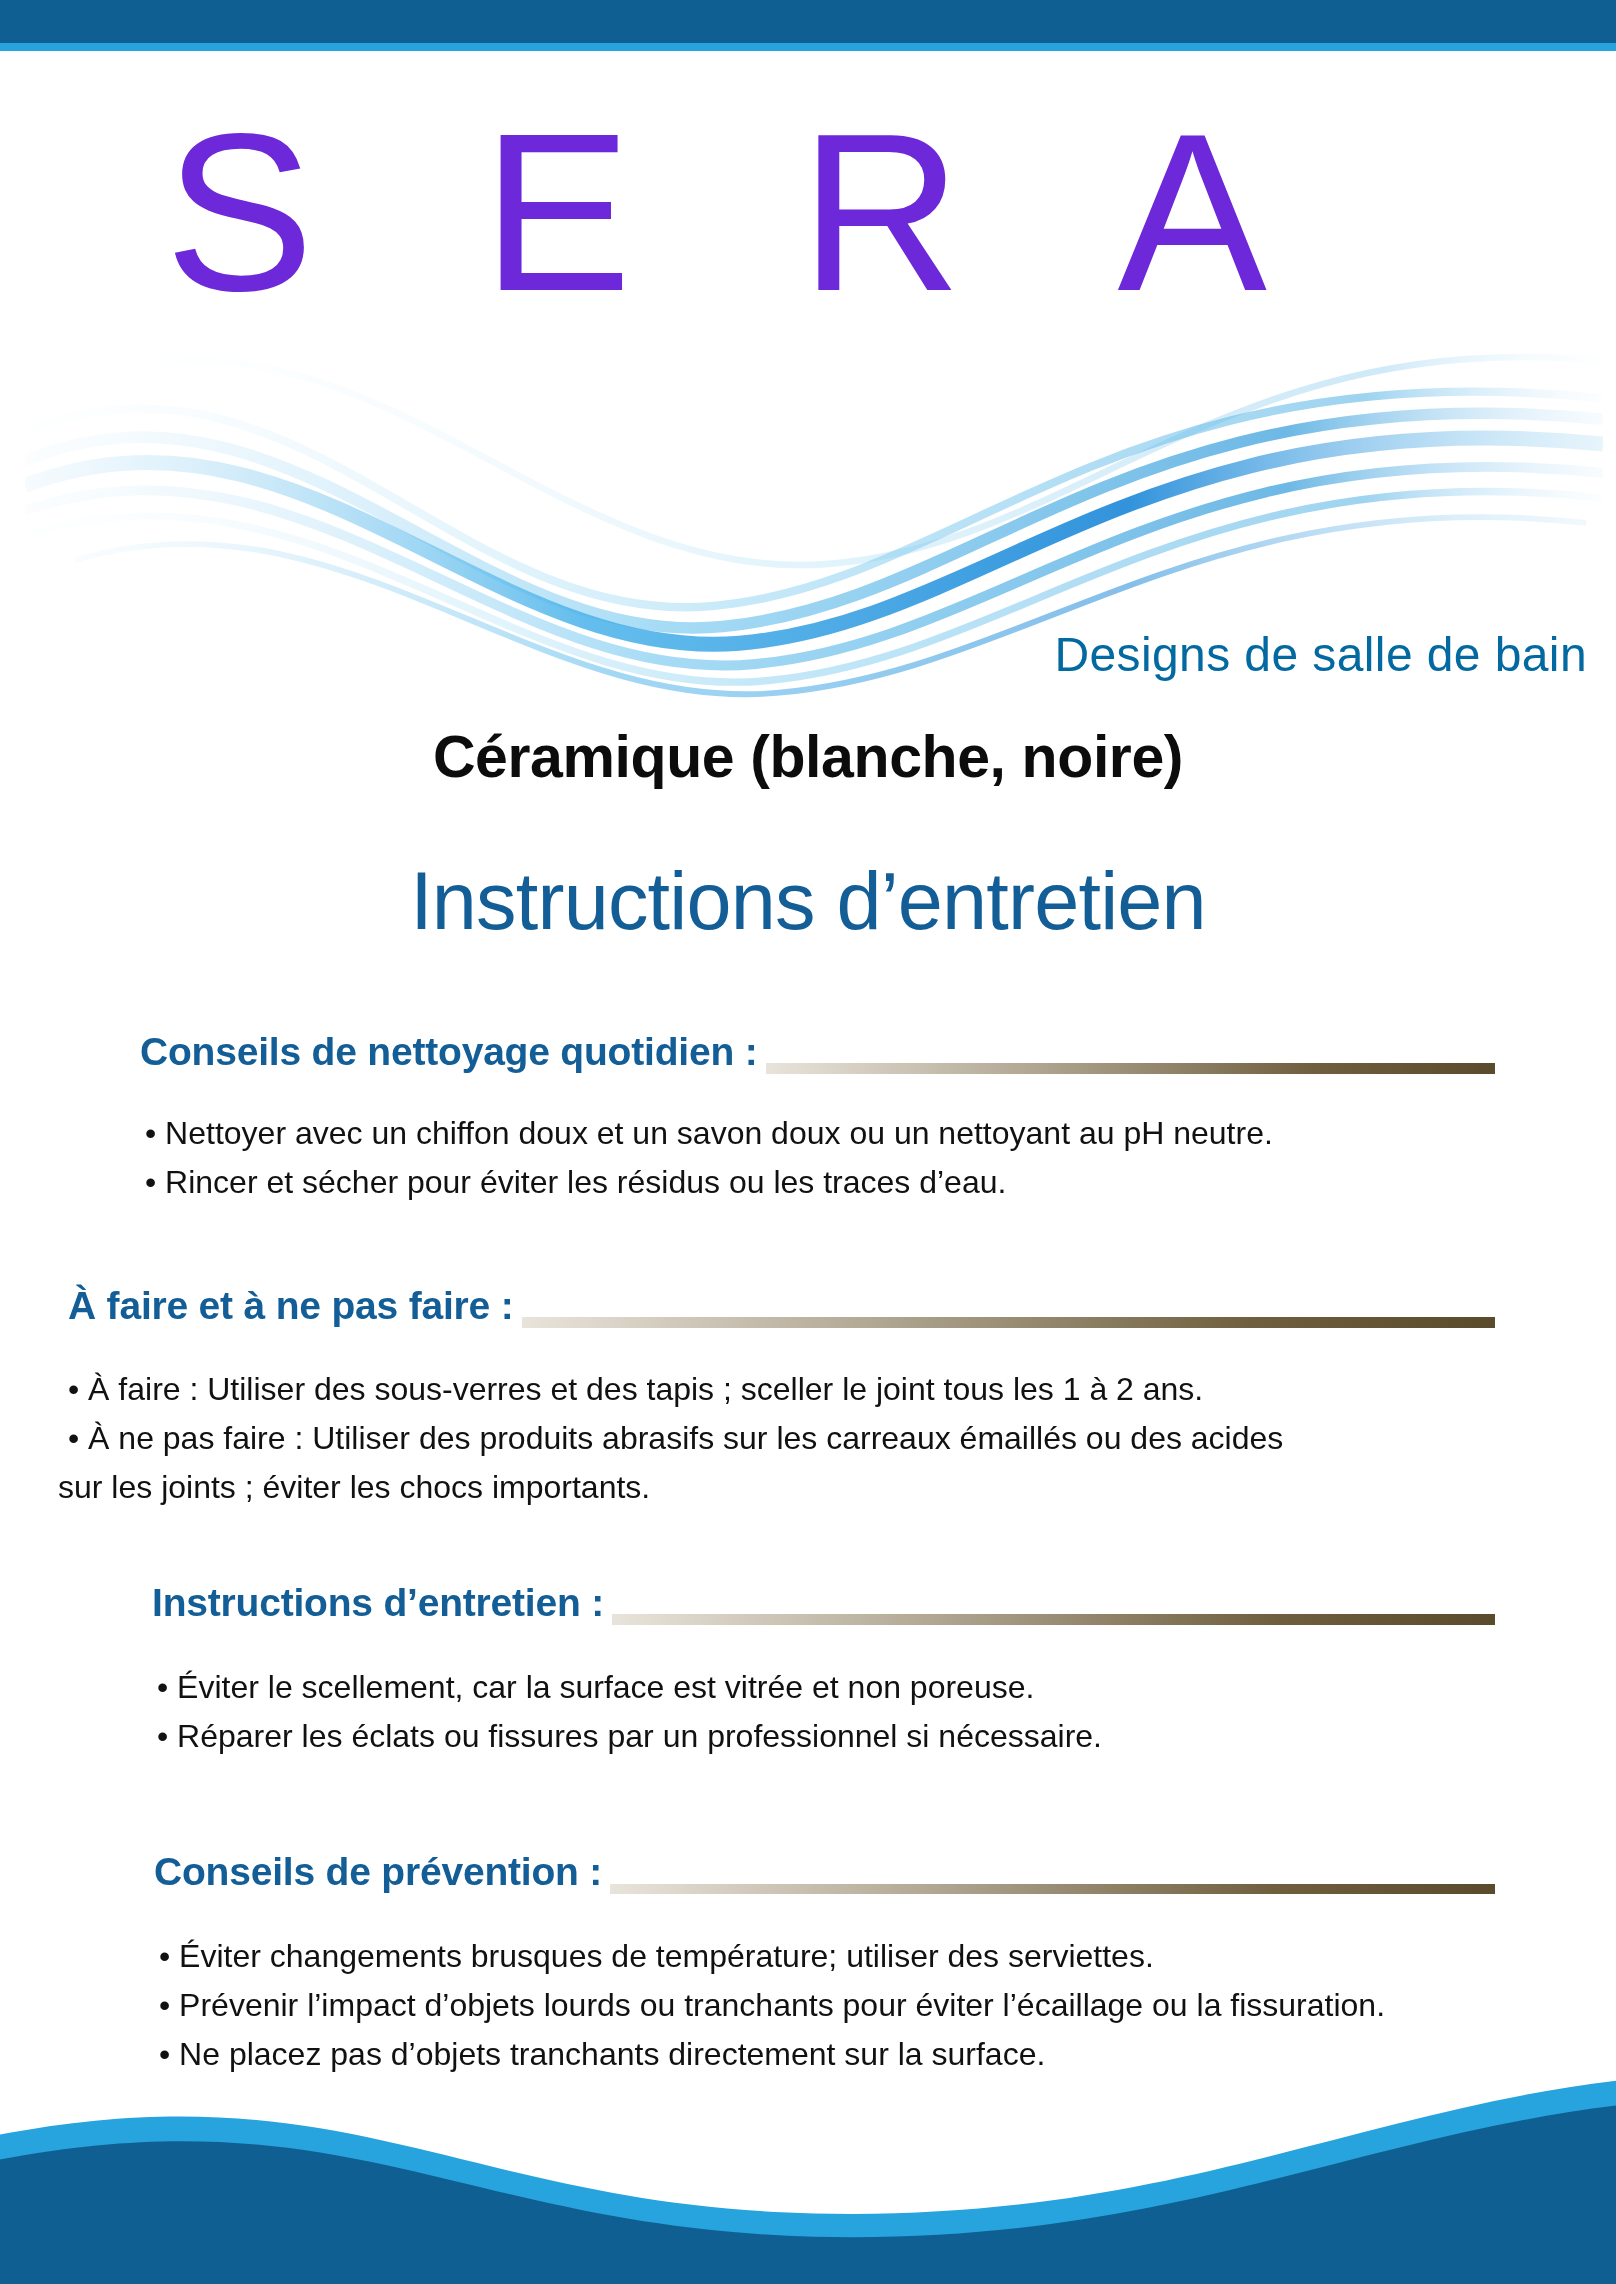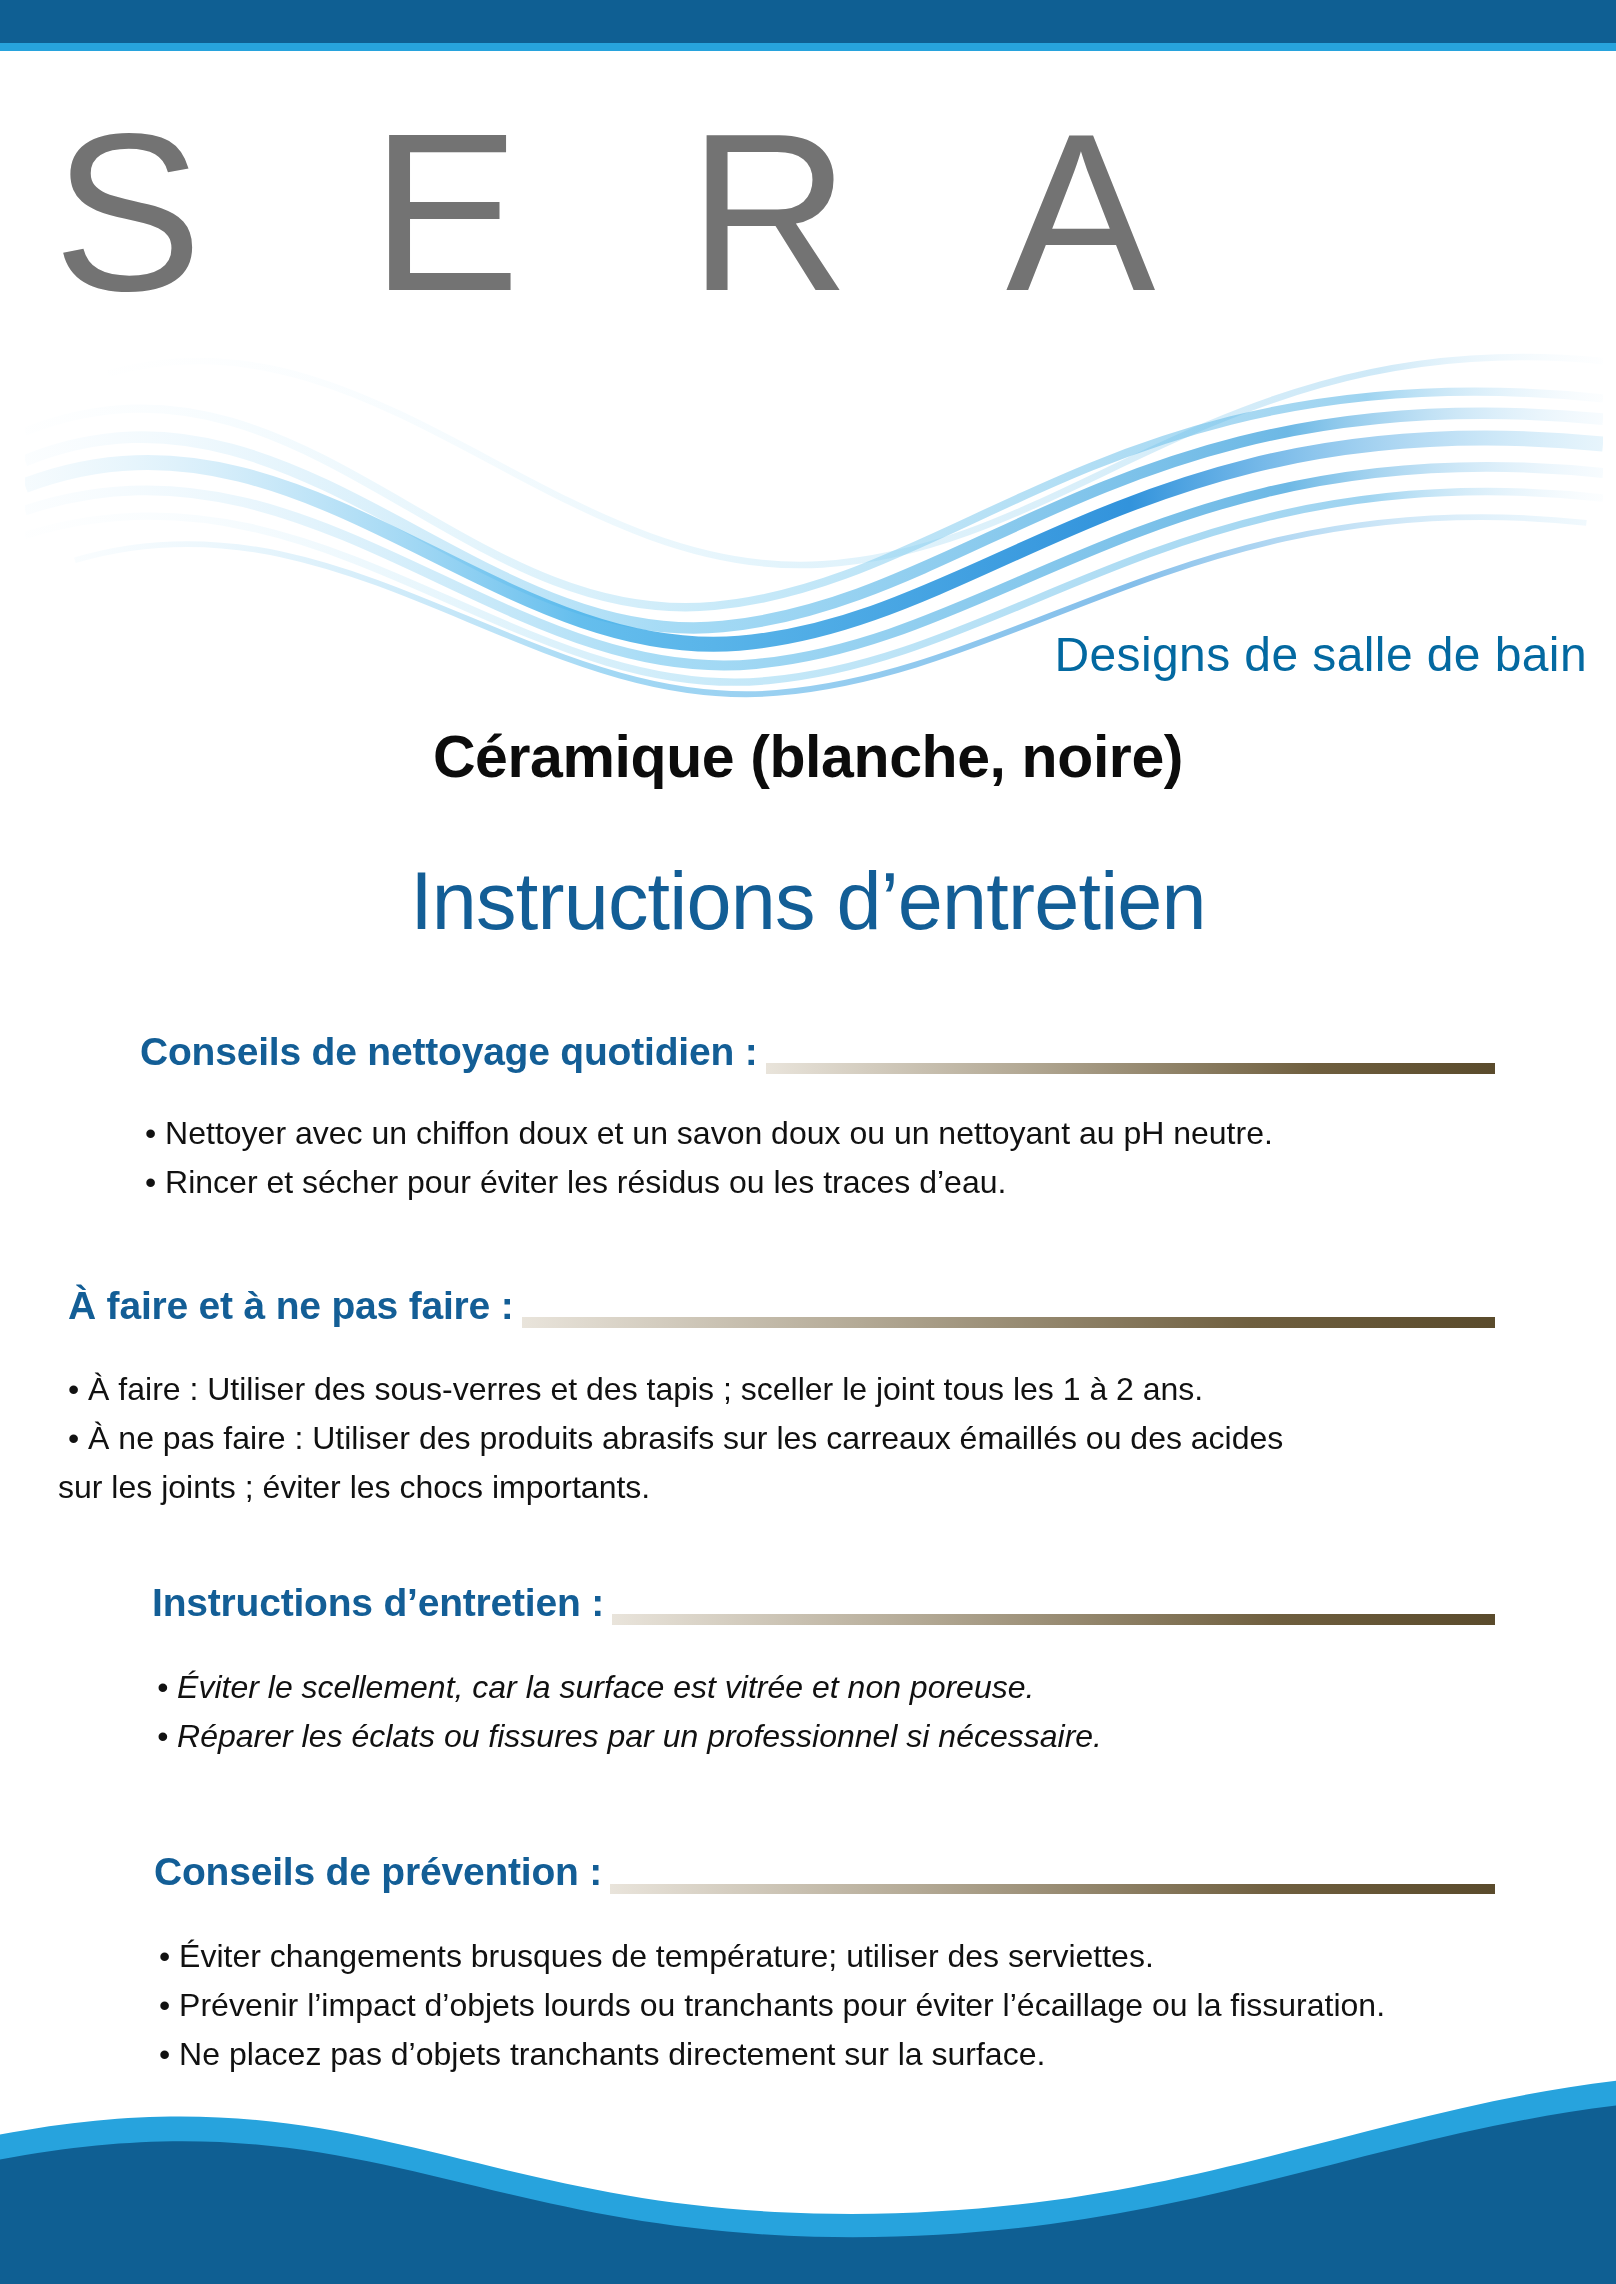--- a/index.html
+++ b/index.html
@@ -33,26 +33,26 @@
     height: 8.3px;
     background: #27a3dd;
   }
 
   
   .logo {
     position: absolute;
     top: 100px;
     left: 0;
     width: 1320px;
-    text-align: left;
+    text-align: right;
     font-family: "Liberation Sans", sans-serif;
     font-size: 224px;
     font-weight: 400;
     letter-spacing: 53px;
-    color: #737373;
+    color: #6d28d9;
     text-indent: 53px;
     line-height: 1;
   }
 
   
   .wave-art {
     position: absolute;
     top: 274px;
     left: 25px;
     width: 1578px;
@@ -128,21 +128,21 @@
     color: #111111;
   }
   .bullets p { margin: 0; }
 
   
   .s1 { padding-left: 140px; }
   .s1 .bullets { padding-left: 5px; margin-top: 35px; }
   .s2 { padding-left: 68px; margin-top: 78px; }
   .s2 .bullets { padding-left: 0px; margin-top: 37px; }
   .s3 { padding-left: 152px; margin-top: 70px; }
-  .s3 .bullets { padding-left: 5px; margin-top: 38px; font-style: italic; }
+  .s3 .bullets { padding-left: 5px; margin-top: 38px; }
   .s4 { padding-left: 154px; margin-top: 90px; }
   .s4 .bullets { padding-left: 5px; margin-top: 38px; }
 
   .s2 .bullets .outdent { margin-left: -10px; }
 
   
   .bottom-wrap {
     position: absolute;
     bottom: 0; left: 0;
     width: 1616px;

